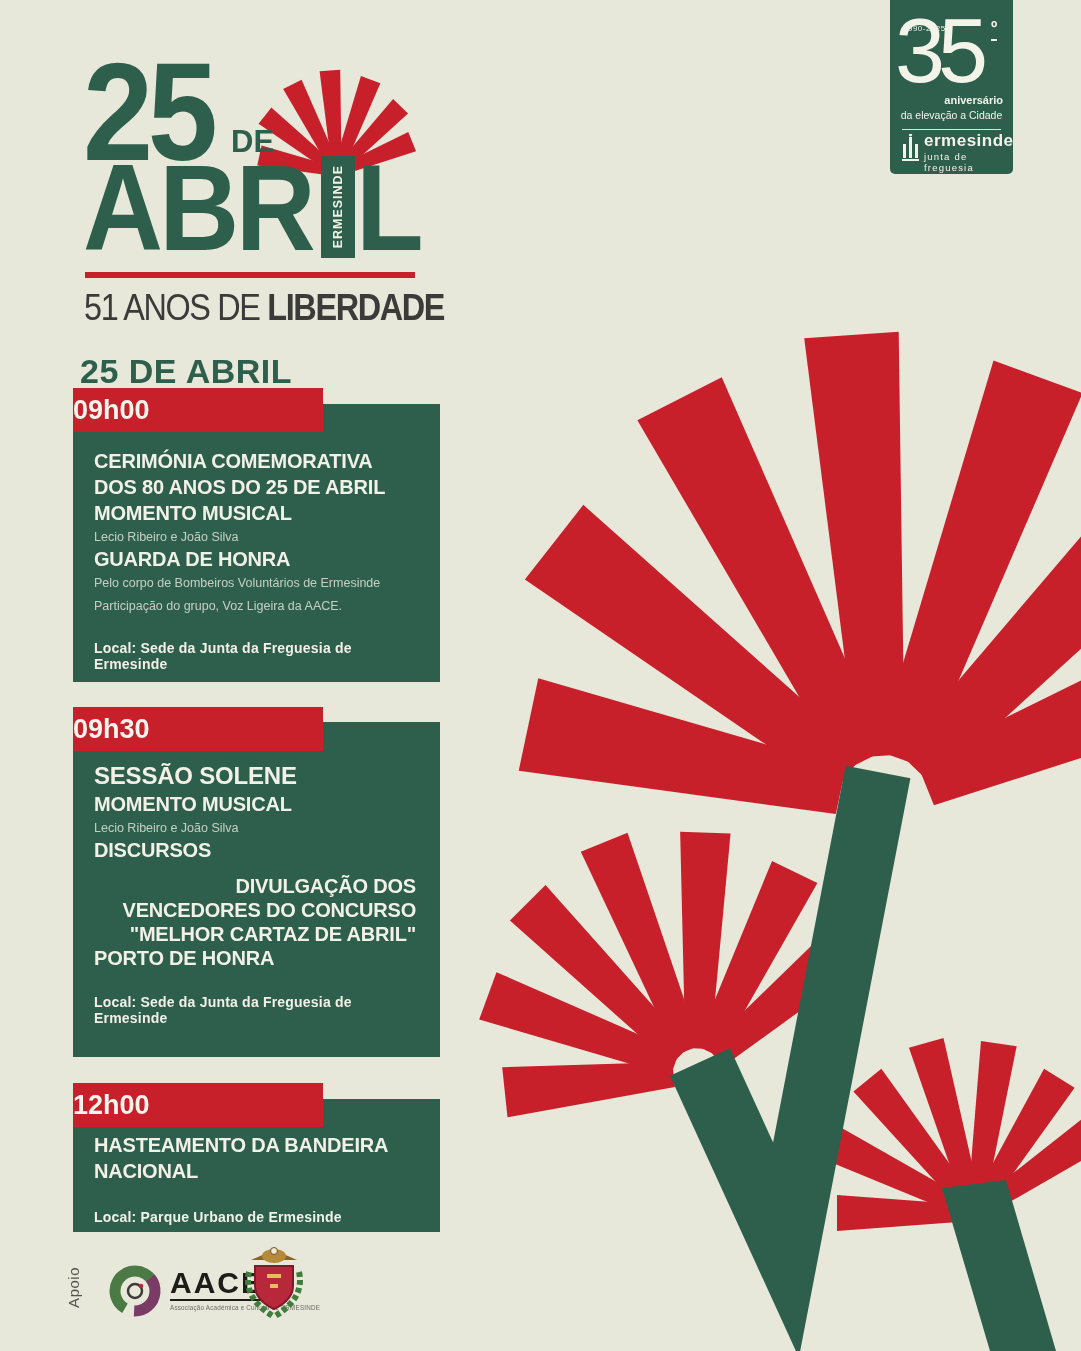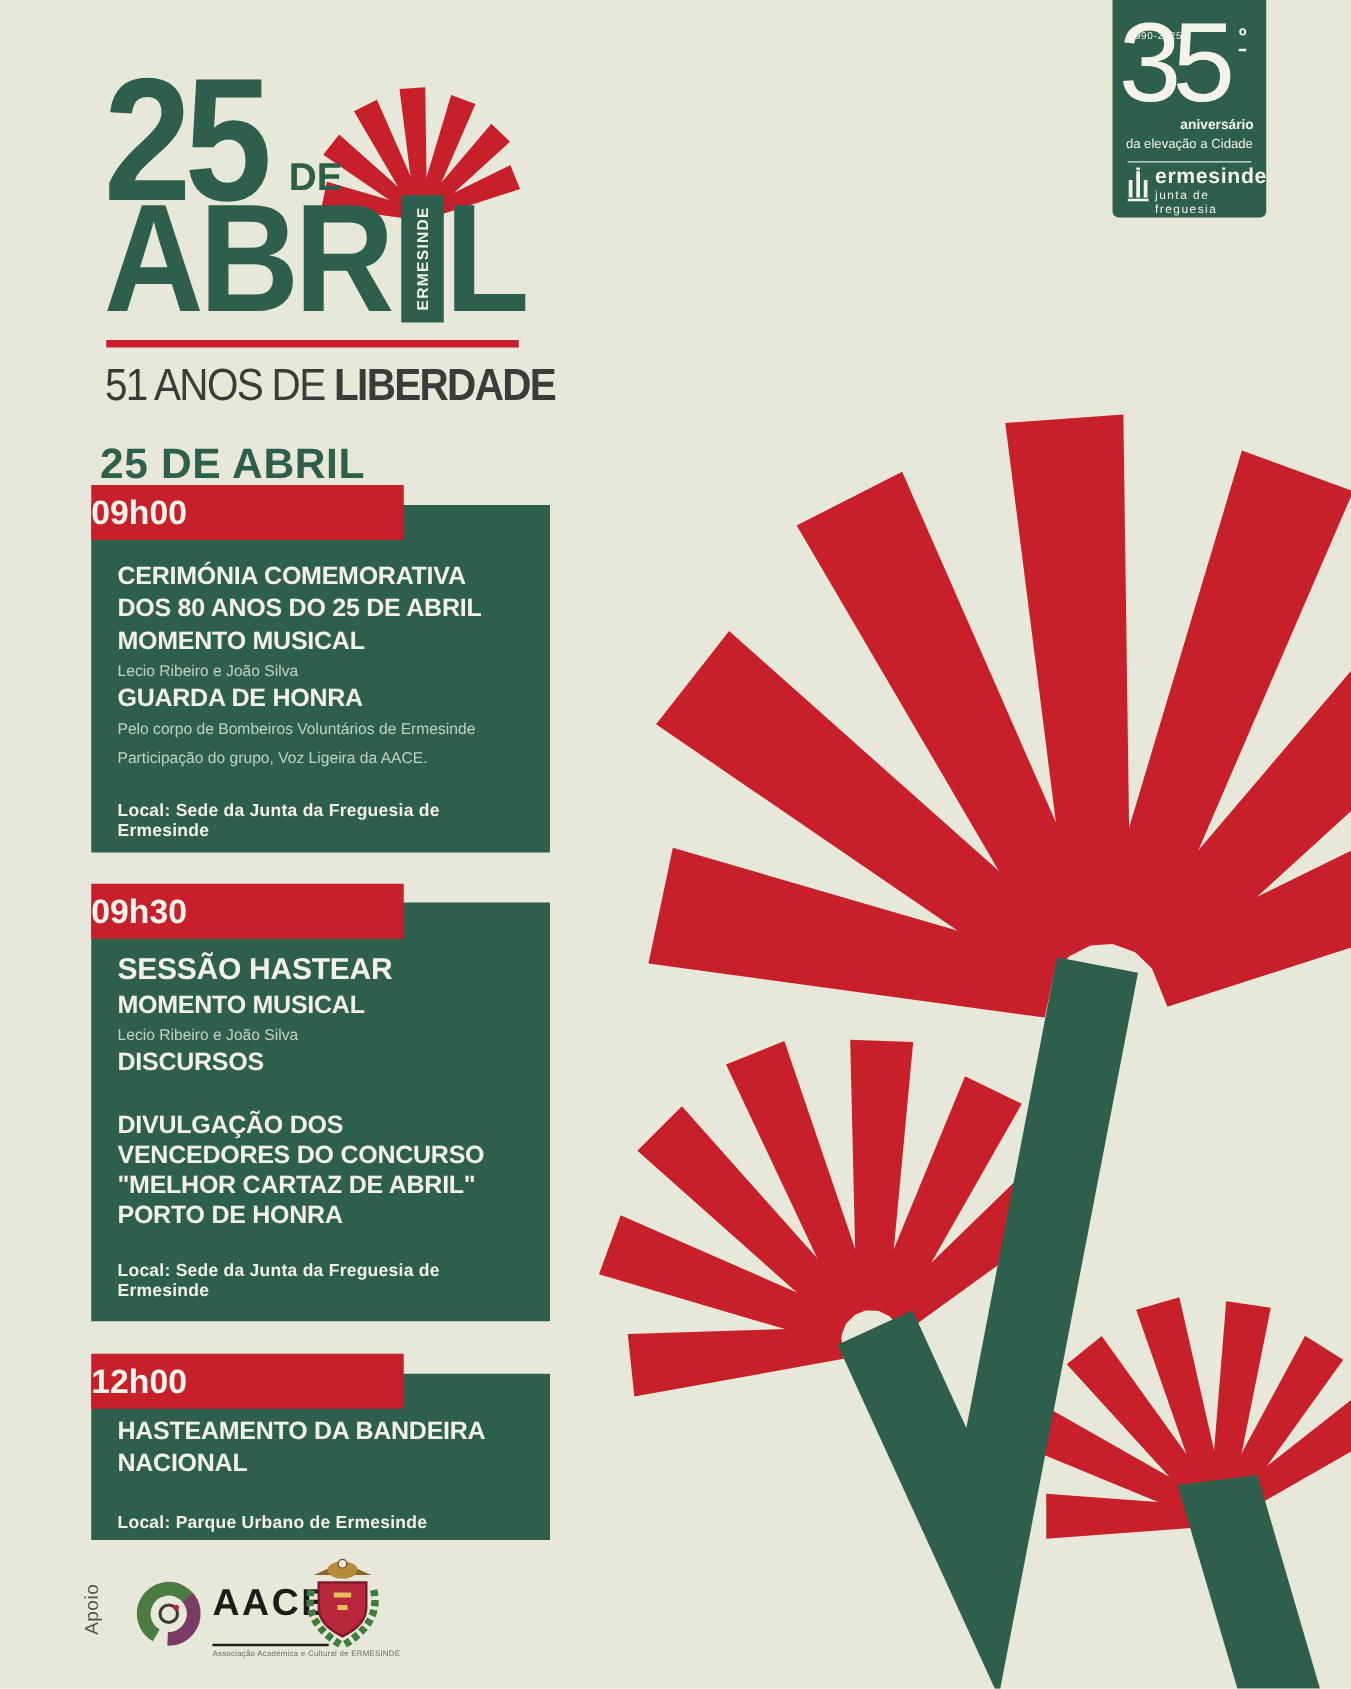--- a/index.html
+++ b/index.html
@@ -49,29 +49,29 @@
   .sched-block{left:73px;width:367px;background:#2E5F4D;z-index:2;
       box-sizing:border-box;padding:0 24px 0 21px;color:#F2F1E8;}
   .b1{top:388px;} .g1{top:404px;height:278px;padding-top:44px;}
   .b2{top:707px;} .g2{top:722px;height:335px;padding-top:38px;}
   .b3{top:1083px;} .g3{top:1099px;height:133px;padding-top:33px;}
   .sched-title{font-size:20px;font-weight:700;line-height:1.32;letter-spacing:-.2px;}
   .t-lg{font-size:24px;}
   .item-h{font-size:20px;font-weight:700;letter-spacing:-.2px;line-height:1.2;}
   .item-d{font-size:12.5px;color:rgba(244,243,234,.75);line-height:1.55;margin-top:3px;max-width:322px;}
   .local{font-size:14px;font-weight:700;letter-spacing:.2px;margin-top:24px;}
-  .m-sm{margin-top:26px;}
+  .m-sm{margin-top:12px;text-align:right;}
 
   
   .apoio{left:58px;top:1256px;height:62px;width:30px;display:flex;align-items:center;justify-content:center;}
   .apoio span{writing-mode:vertical-rl;transform:rotate(180deg);font-size:15px;color:#53524D;letter-spacing:.5px;}
   .aace-icon{left:108px;top:1264px;}
   .aace-text{left:170px;top:1268px;}
   .aace-name{font-size:30px;font-weight:700;letter-spacing:2px;color:#1D1C1A;
-      border-bottom:2.5px solid #1D1C1A;padding-bottom:17px;display:inline-block;line-height:1;}
+      border-bottom:2.5px solid #1D1C1A;padding-bottom:1px;display:inline-block;line-height:1;}
   .aace-sub{font-size:6.3px;color:#6B6A65;margin-top:3px;letter-spacing:.2px;}
   .crest-icon{left:243px;top:1246px;}
 </style>
 </head>
 <body>
 
 <div class="poster">
 
   <svg class="art" viewBox="0 0 1081 1351" aria-hidden="true">
     <defs>
@@ -134,21 +134,21 @@
     <div class="item-h">MOMENTO MUSICAL</div>
     <div class="item-d">Lecio Ribeiro e João Silva</div>
     <div class="item-h">GUARDA DE HONRA</div>
     <div class="item-d">Pelo corpo de Bombeiros Voluntários de Ermesinde</div>
     <div class="item-d">Participação do grupo, Voz Ligeira da AACE.</div>
     <div class="local">Local: Sede da Junta da Freguesia de Ermesinde</div>
   </div>
 
   <div class="layer time-banner b2">09h30</div>
   <div class="layer sched-block g2">
-    <div class="sched-title t-lg">SESSÃO HASTEAR</div>
+    <div class="sched-title t-lg">SESSÃO SOLENE</div>
     <div class="item-h">MOMENTO MUSICAL</div>
     <div class="item-d">Lecio Ribeiro e João Silva</div>
     <div class="item-h">DISCURSOS</div>
     <div class="item-h m-sm">DIVULGAÇÃO DOS VENCEDORES DO CONCURSO "MELHOR CARTAZ DE ABRIL"</div>
     <div class="item-h">PORTO DE HONRA</div>
     <div class="local">Local: Sede da Junta da Freguesia de Ermesinde</div>
   </div>
 
   <div class="layer time-banner b3">12h00</div>
   <div class="layer sched-block g3">

